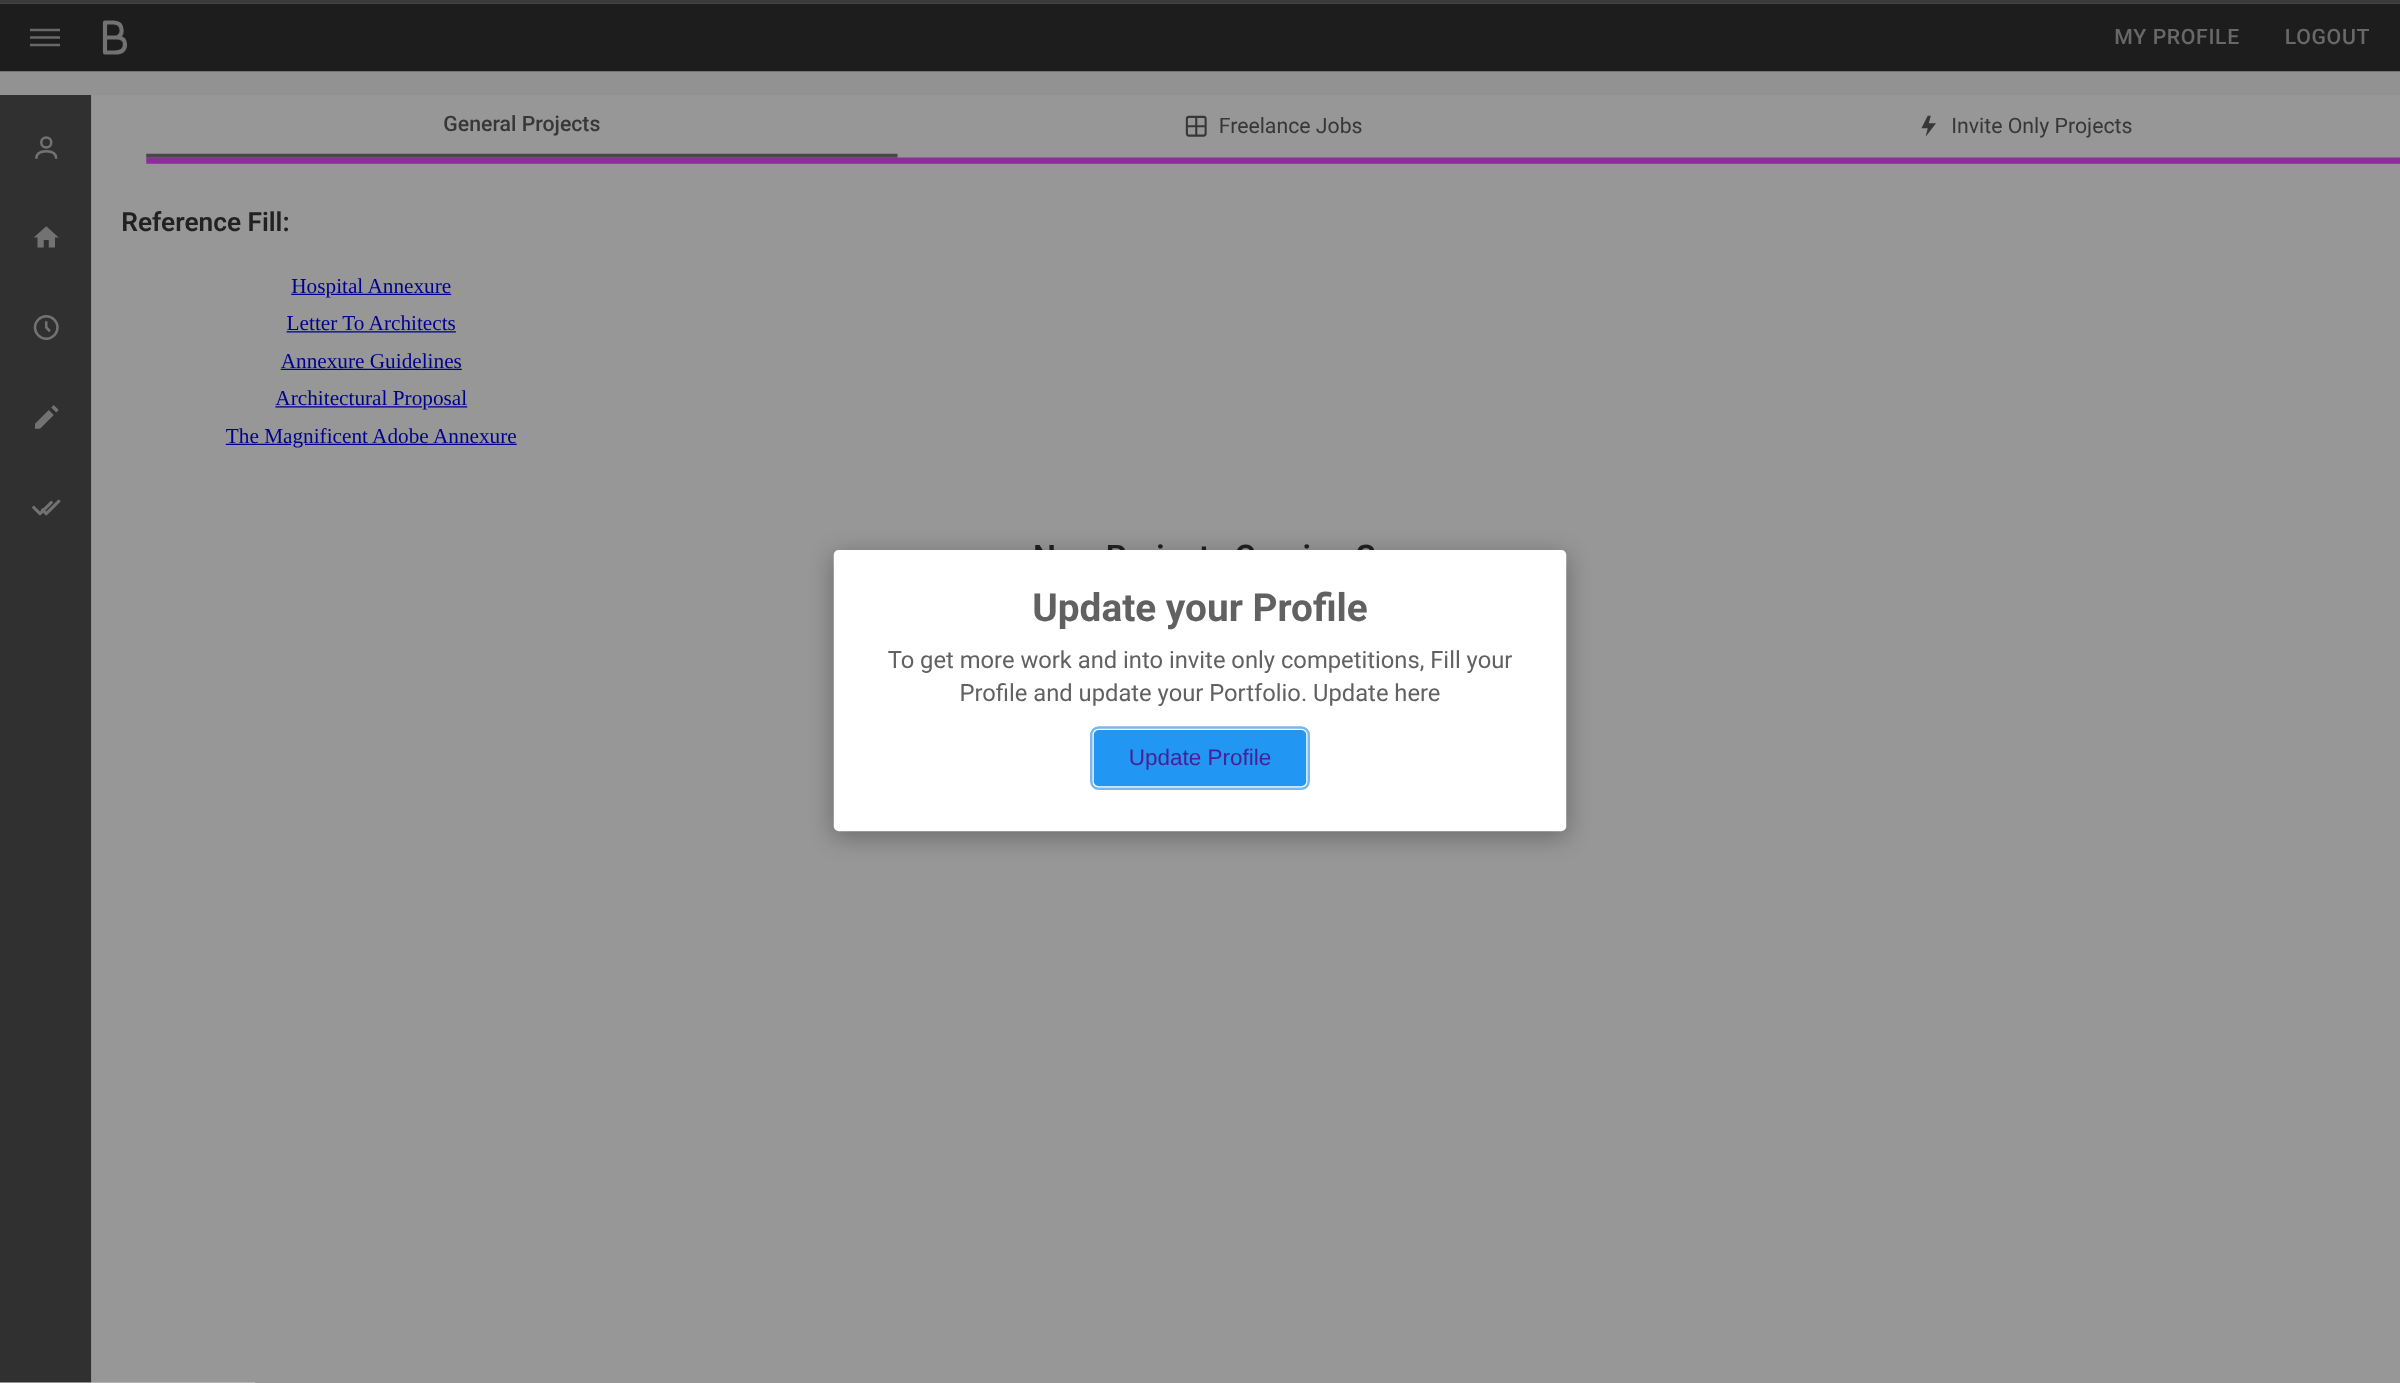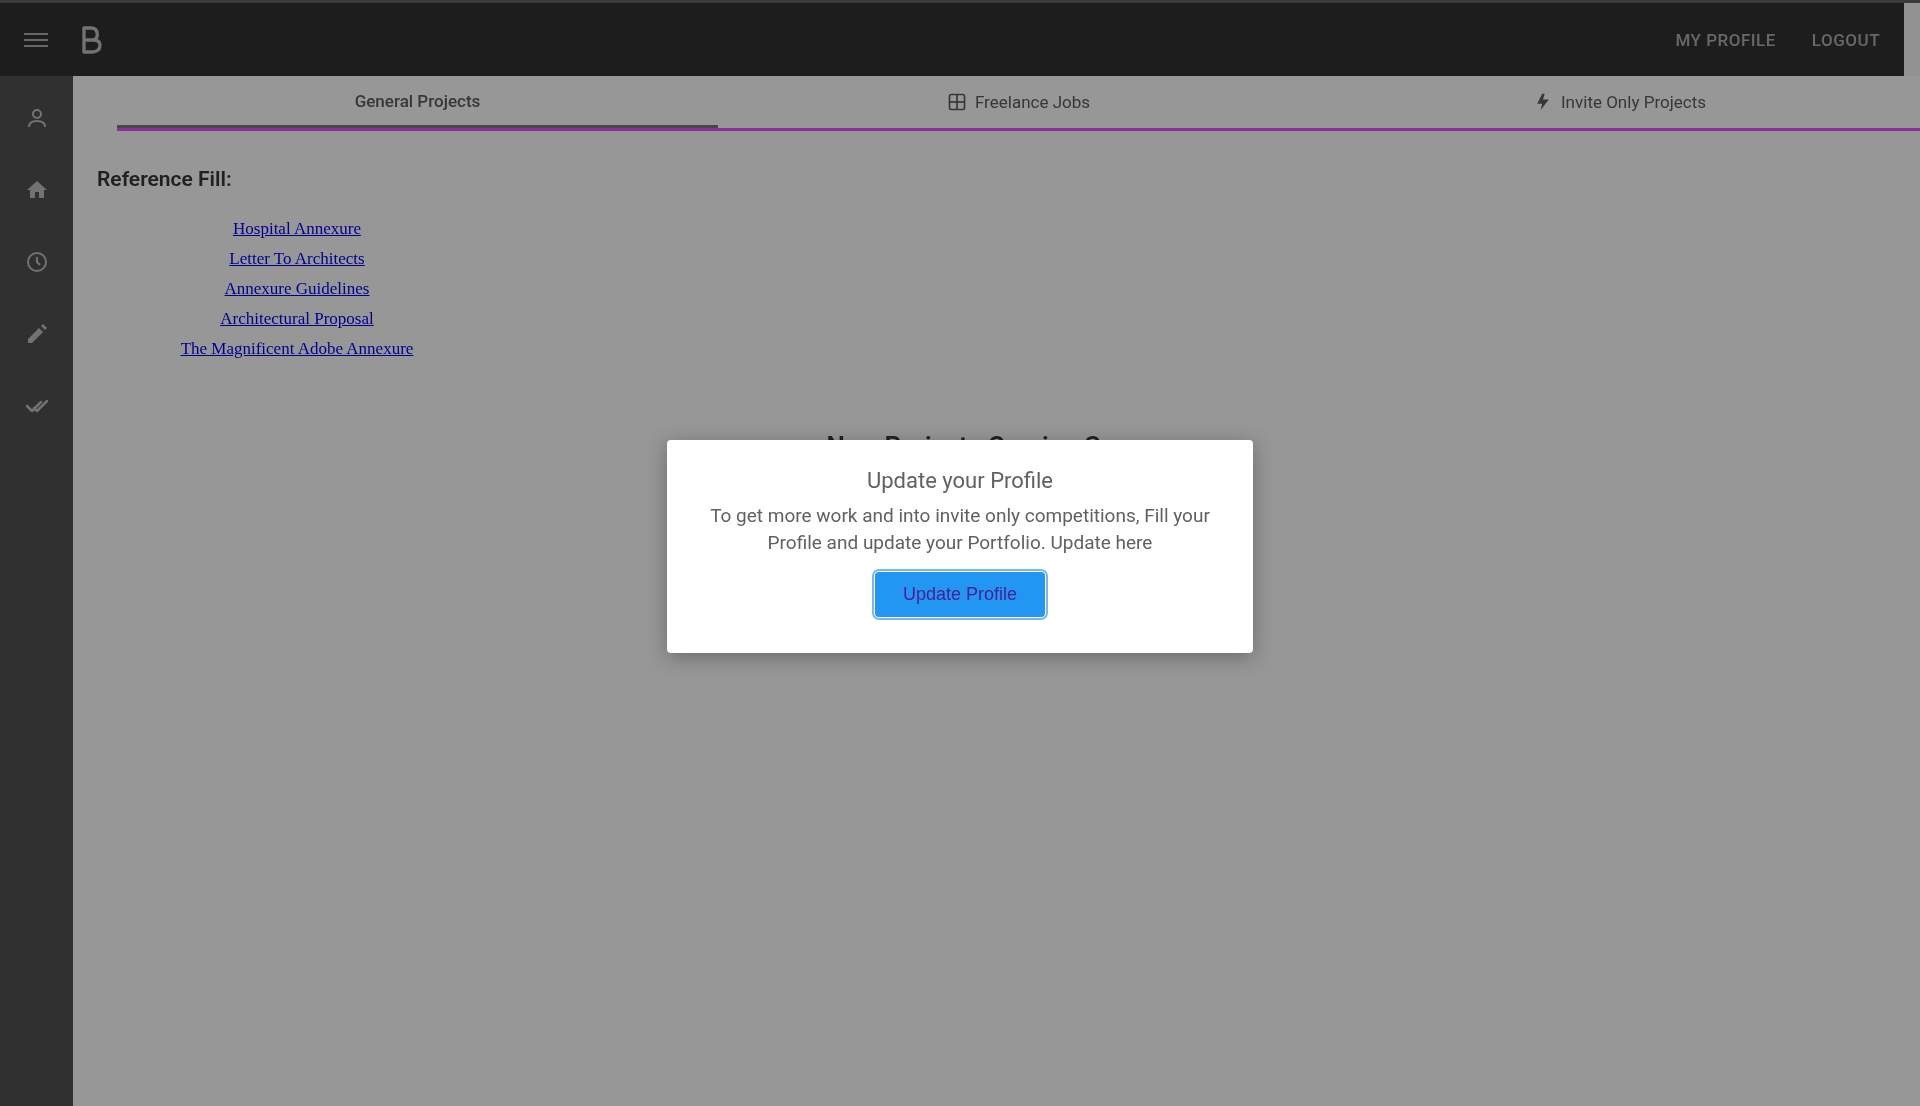--- a/index.html
+++ b/index.html
@@ -23,22 +23,22 @@
       left: 0;
       right: 0;
       height: 3px;
       background: #5a5a5a;
     }
     
     .header {
       position: absolute;
       top: 3px;
       left: 0;
-      right: 16px;
-      height: 73px;
+      right: 0;
+      height: 54px;
       background: #2d2d2d;
       display: flex;
       align-items: center;
       padding: 0 24px;
     }
     
     .hamburger {
       width: 24px;
       height: 24px;
       display: flex;
@@ -104,21 +104,21 @@
       top: 76px;
       left: 73px;
       right: 0;
       bottom: 0;
       background: #e8e8e8;
     }
     
     .tabs {
       display: flex;
       height: 55px;
-      border-bottom: 3px solid #d946ef;
+      border-bottom: 5px solid #d946ef;
       margin-left: 44px;
     }
     
     .tab {
       flex: 1;
       display: flex;
       align-items: center;
       justify-content: center;
       gap: 8px;
       font-size: 17px;
@@ -190,22 +190,22 @@
     .modal {
       background: #fff;
       width: 586px;
       border-radius: 4px;
       padding: 28px 28px 36px 28px;
       text-align: center;
       box-shadow: 0 4px 20px rgba(0,0,0,0.3);
     }
     
     .modal-title {
-      font-size: 22px;
-      font-weight: 400;
+      font-size: 31px;
+      font-weight: 700;
       color: #616161;
       margin-bottom: 10px;
     }
     
     .modal-body {
       font-size: 19px;
       color: #616161;
       line-height: 1.4;
       margin-bottom: 16px;
     }

